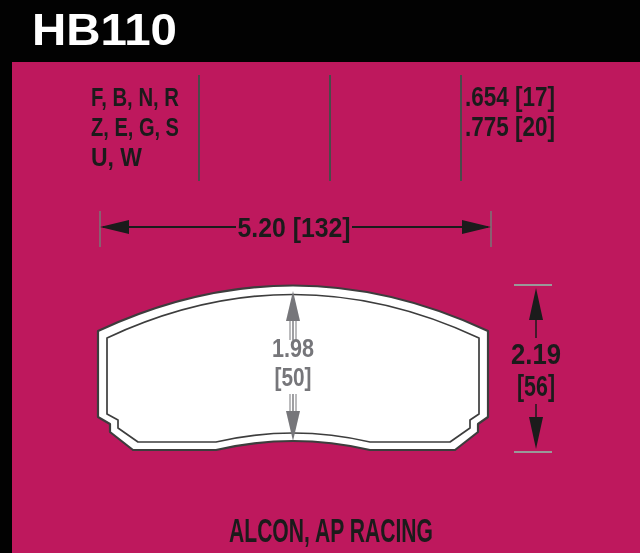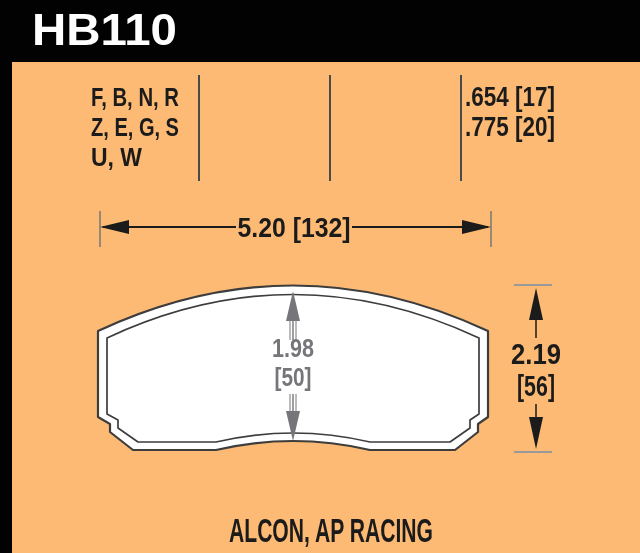--- a/index.html
+++ b/index.html
@@ -4,21 +4,21 @@
 <style>
   html, body {
     margin: 0;
     padding: 0;
     background: #ffffff;
   }
   .page {
     position: relative;
     width: 640px;
     height: 553px;
-    background: #fdba74;
+    background: #be185d;
     overflow: hidden;
     font-family: "Liberation Sans", sans-serif;
   }
   .page svg {
     position: absolute;
     left: 0;
     top: 0;
     display: block;
   }
   svg text {

